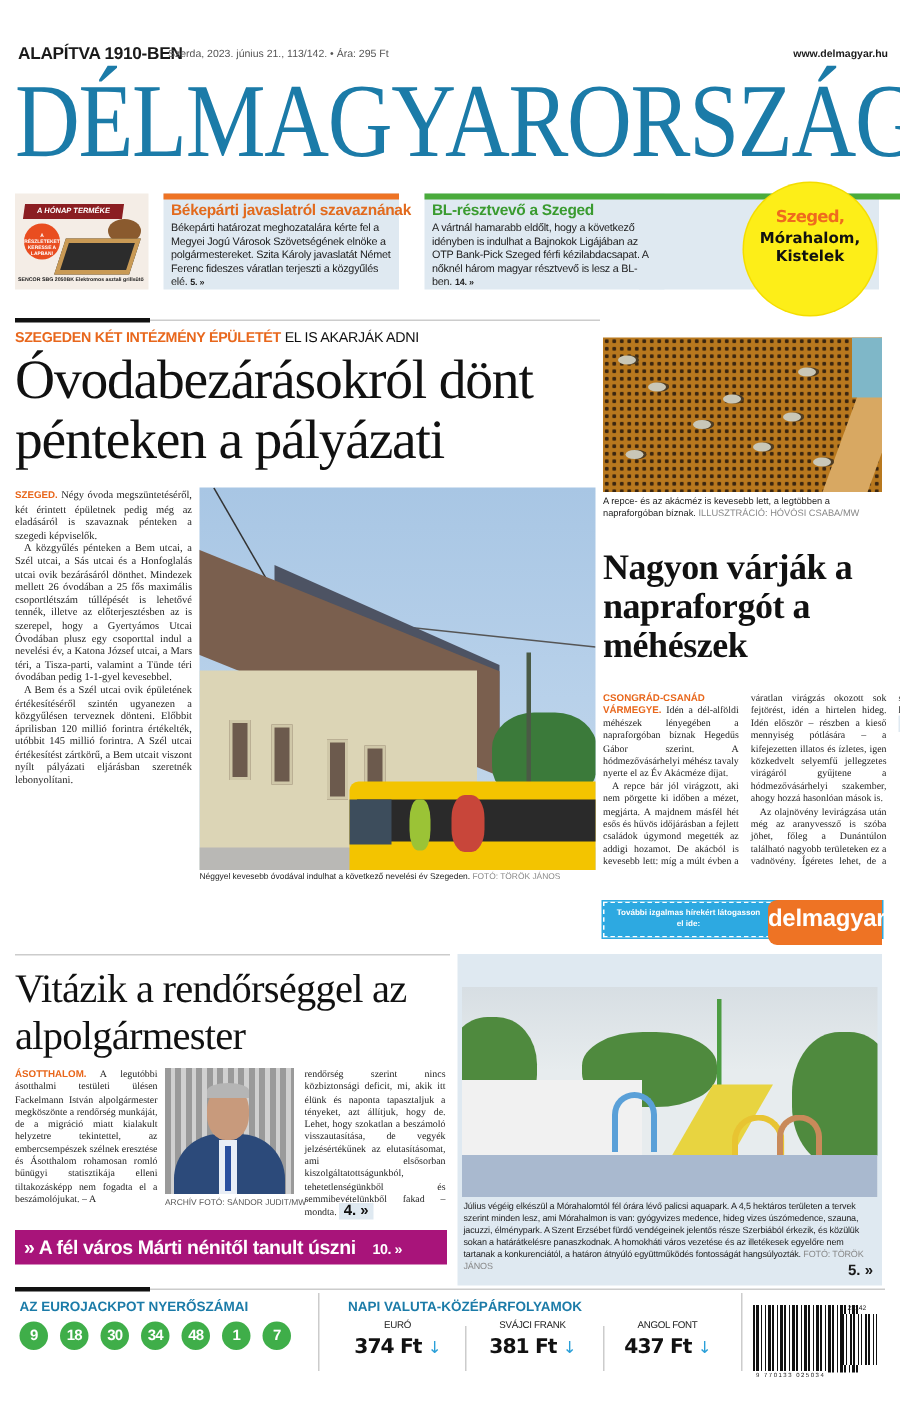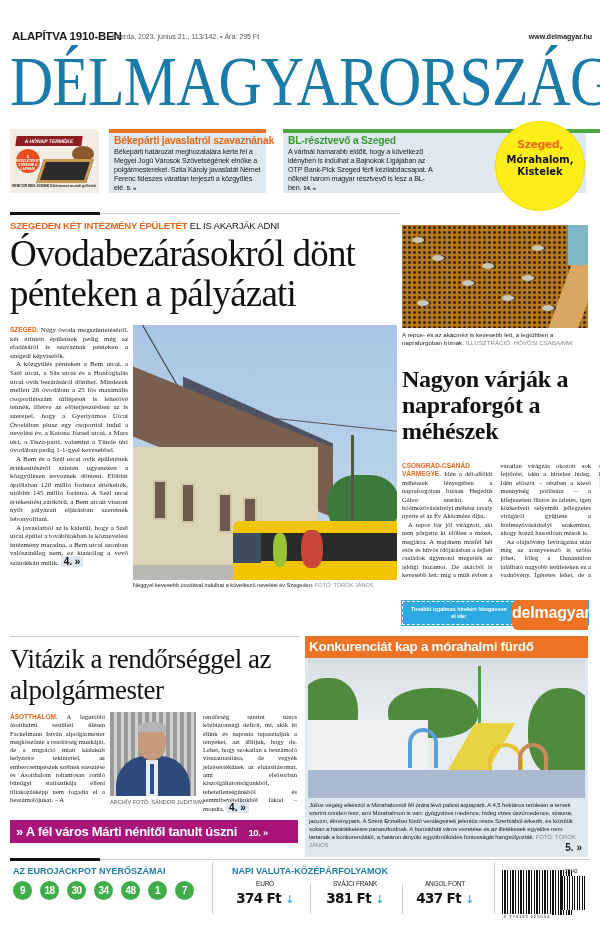--- a/index.html
+++ b/index.html
@@ -163,21 +163,20 @@
 <div id="leadrule2" class="abs"></div>
 <div id="kicker" class="abs">
   <span class="k1">SZEGEDEN KÉT INTÉZMÉNY ÉPÜLETÉT</span>
   <span class="k2">EL IS AKARJÁK ADNI</span>
 </div>
 <h1 id="lead-h" class="abs" style="font-weight:normal">Óvodabezárásokról dönt pénteken a pályázati</h1>
 <div id="lead-body" class="abs">
   <p><span class="loc">SZEGED.</span> <span>Négy óvoda megszüntetéséről, két érintett épületnek pedig még az eladásáról is szavaznak pénteken a szegedi képviselők.</span></p>
   <p>A közgyűlés pénteken a Bem utcai, a Szél utcai, a Sás utcai és a Honfoglalás utcai ovik bezárásáról dönthet. Mindezek mellett 26 óvodában a 25 fős maximális csoportlétszám túllépését is lehetővé tennék, illetve az előterjesztésben az is szerepel, hogy a Gyertyámos Utcai Óvodában plusz egy csoporttal indul a nevelési év, a Katona József utcai, a Mars téri, a Tisza-parti, valamint a Tünde téri óvodában pedig 1-1-gyel kevesebbel.</p>
   <p>A Bem és a Szél utcai ovik épületének értékesítéséről szintén ugyanezen a közgyűlésen terveznek dönteni. Előbbit áprilisban 120 millió forintra értékelték, utóbbit 145 millió forintra. A Szél utcai értékesítést zártkörű, a Bem utcait viszont nyílt pályázati eljárásban szeretnék lebonyolítani.</p>
-  <p><span>A javaslatból az is kiderül, hogy a Szél utcai épület a továbbiakban is köznevelési intézmény maradna, a Bem utcai azonban valószínűleg nem, ez kizárólag a vevő szándékán múlik.</span> <span class="pgref">4. »</span></p>
 </div>
 <div id="photo1" class="abs">
   <div class="wire"></div>
   <div class="wire2"></div>
   <div class="roof2"></div>
   <div class="roof"></div>
   <div class="wall"></div>
   <div class="win" style="left:20px;top:155px"></div>
   <div class="win" style="left:48px;top:158px"></div>
   <div class="win" style="left:85px;top:168px"></div>
@@ -241,21 +240,20 @@
 <div id="vit-body2" class="abs">
   <span>rendőrség szerint nincs közbiztonsági deficit, mi, akik itt élünk és naponta tapasztaljuk a tényeket, azt állítjuk, hogy de. Lehet, hogy szokatlan a beszámoló visszautasítása, de vegyék jelzésértékűnek az elutasításomat, ami elsősorban kiszolgáltatottságunkból, tehetetlenségünkből és semmibevételünkből fakad – mondta.</span>
   <span class="pgref">4. »</span>
 </div>
 <div id="banner" class="abs">
   <span>» A fél város Márti nénitől tanult úszni</span>
   <span class="pg">10. »</span>
 </div>
 
 <div id="kon" class="abs">
-  <div id="kon-h">Konkurenciát kap a mórahalmi fürdő</div>
   <div id="photo4">
     <div class="tree" style="left:-10px;top:20px;width:60px;height:70px"></div>
     <div class="tree" style="left:80px;top:30px;width:90px;height:50px"></div>
     <div class="tree" style="left:220px;top:30px;width:70px;height:90px"></div>
     <div class="bldg"></div>
     <div class="tower"></div>
     <div class="slide"></div>
     <div class="arch" style="left:100px;top:70px;width:30px;height:40px;border-color:#5aa0d8"></div>
     <div class="arch" style="left:180px;top:85px;width:35px;height:35px"></div>
     <div class="arch" style="left:210px;top:85px;width:30px;height:35px;border-color:#c98a5a"></div>

